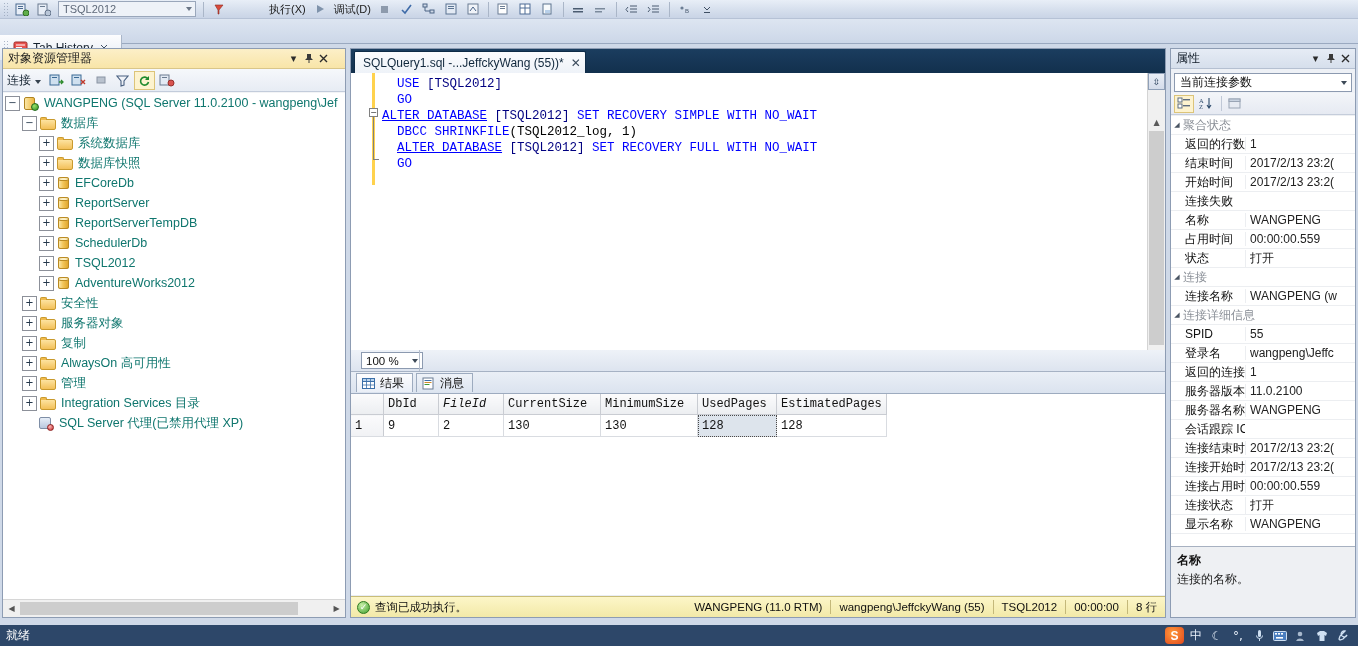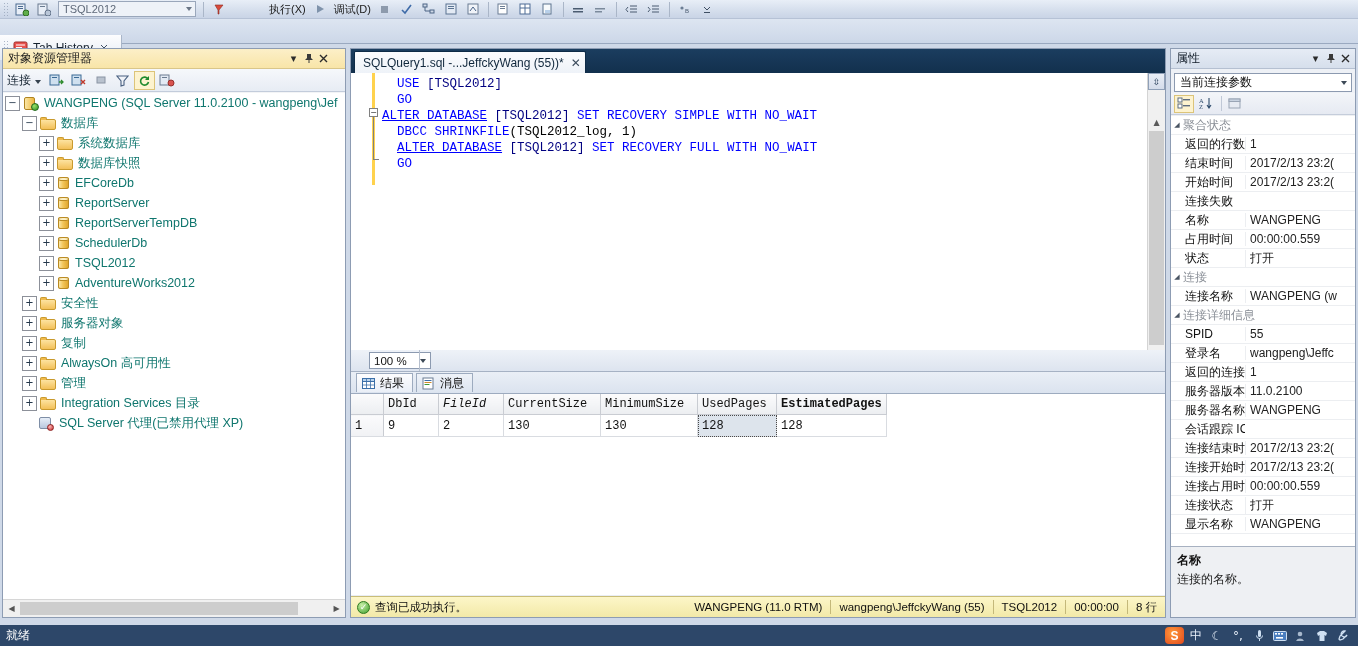--- a/index.html
+++ b/index.html
@@ -369,21 +369,21 @@
     position: absolute; right: 1px; top: 58px; width: 15px; height: 214px;
     background: #cdcdcd;
   }
 
   .zoombar {
     position: absolute;
     left: 0; top: 301px; right: 0; height: 22px;
     background: linear-gradient(to bottom,#eef2f8,#dde4ef);
     border-bottom: 1px solid #a6b2c4;
     display: flex; align-items: center;
-    padding-left: 18px;
+    padding-left: 10px;
     box-sizing: border-box;
   }
   .zoomsel {
     width: 62px; height: 17px;
     background: #fff; border: 1px solid #8c9ab0;
     font-size: 11.5px; color: #111;
     display: flex; align-items: center;
     padding-left: 4px; position: relative;
     box-sizing: border-box;
   }
@@ -994,21 +994,21 @@
     <div class="grid-wrap">
       <table class="resgrid" id="resgrid">
           <thead>
             <tr>
               <th class="rowhdr" style="width: 24px;"></th>
               <th style="width: 46px;">DbId</th>
               <th style="width: 56px; font-style: italic;">FileId</th>
               <th style="width: 88px;">CurrentSize</th>
               <th style="width: 88px;">MinimumSize</th>
               <th style="width: 70px;">UsedPages</th>
-              <th style="width: 100px; font-weight: bold;">EstimatedPages</th>
+              <th style="width: 100px;">EstimatedPages</th>
             </tr>
           </thead>
           <tbody>
             <tr>
               <td class="rowhdr" style="width: 24px;">1</td>
               <td style="width: 46px;">9</td>
               <td style="width: 56px;">2</td>
               <td style="width: 88px;">130</td>
               <td style="width: 88px;">130</td>
               <td class="selcell" style="width: 70px;">128</td>

